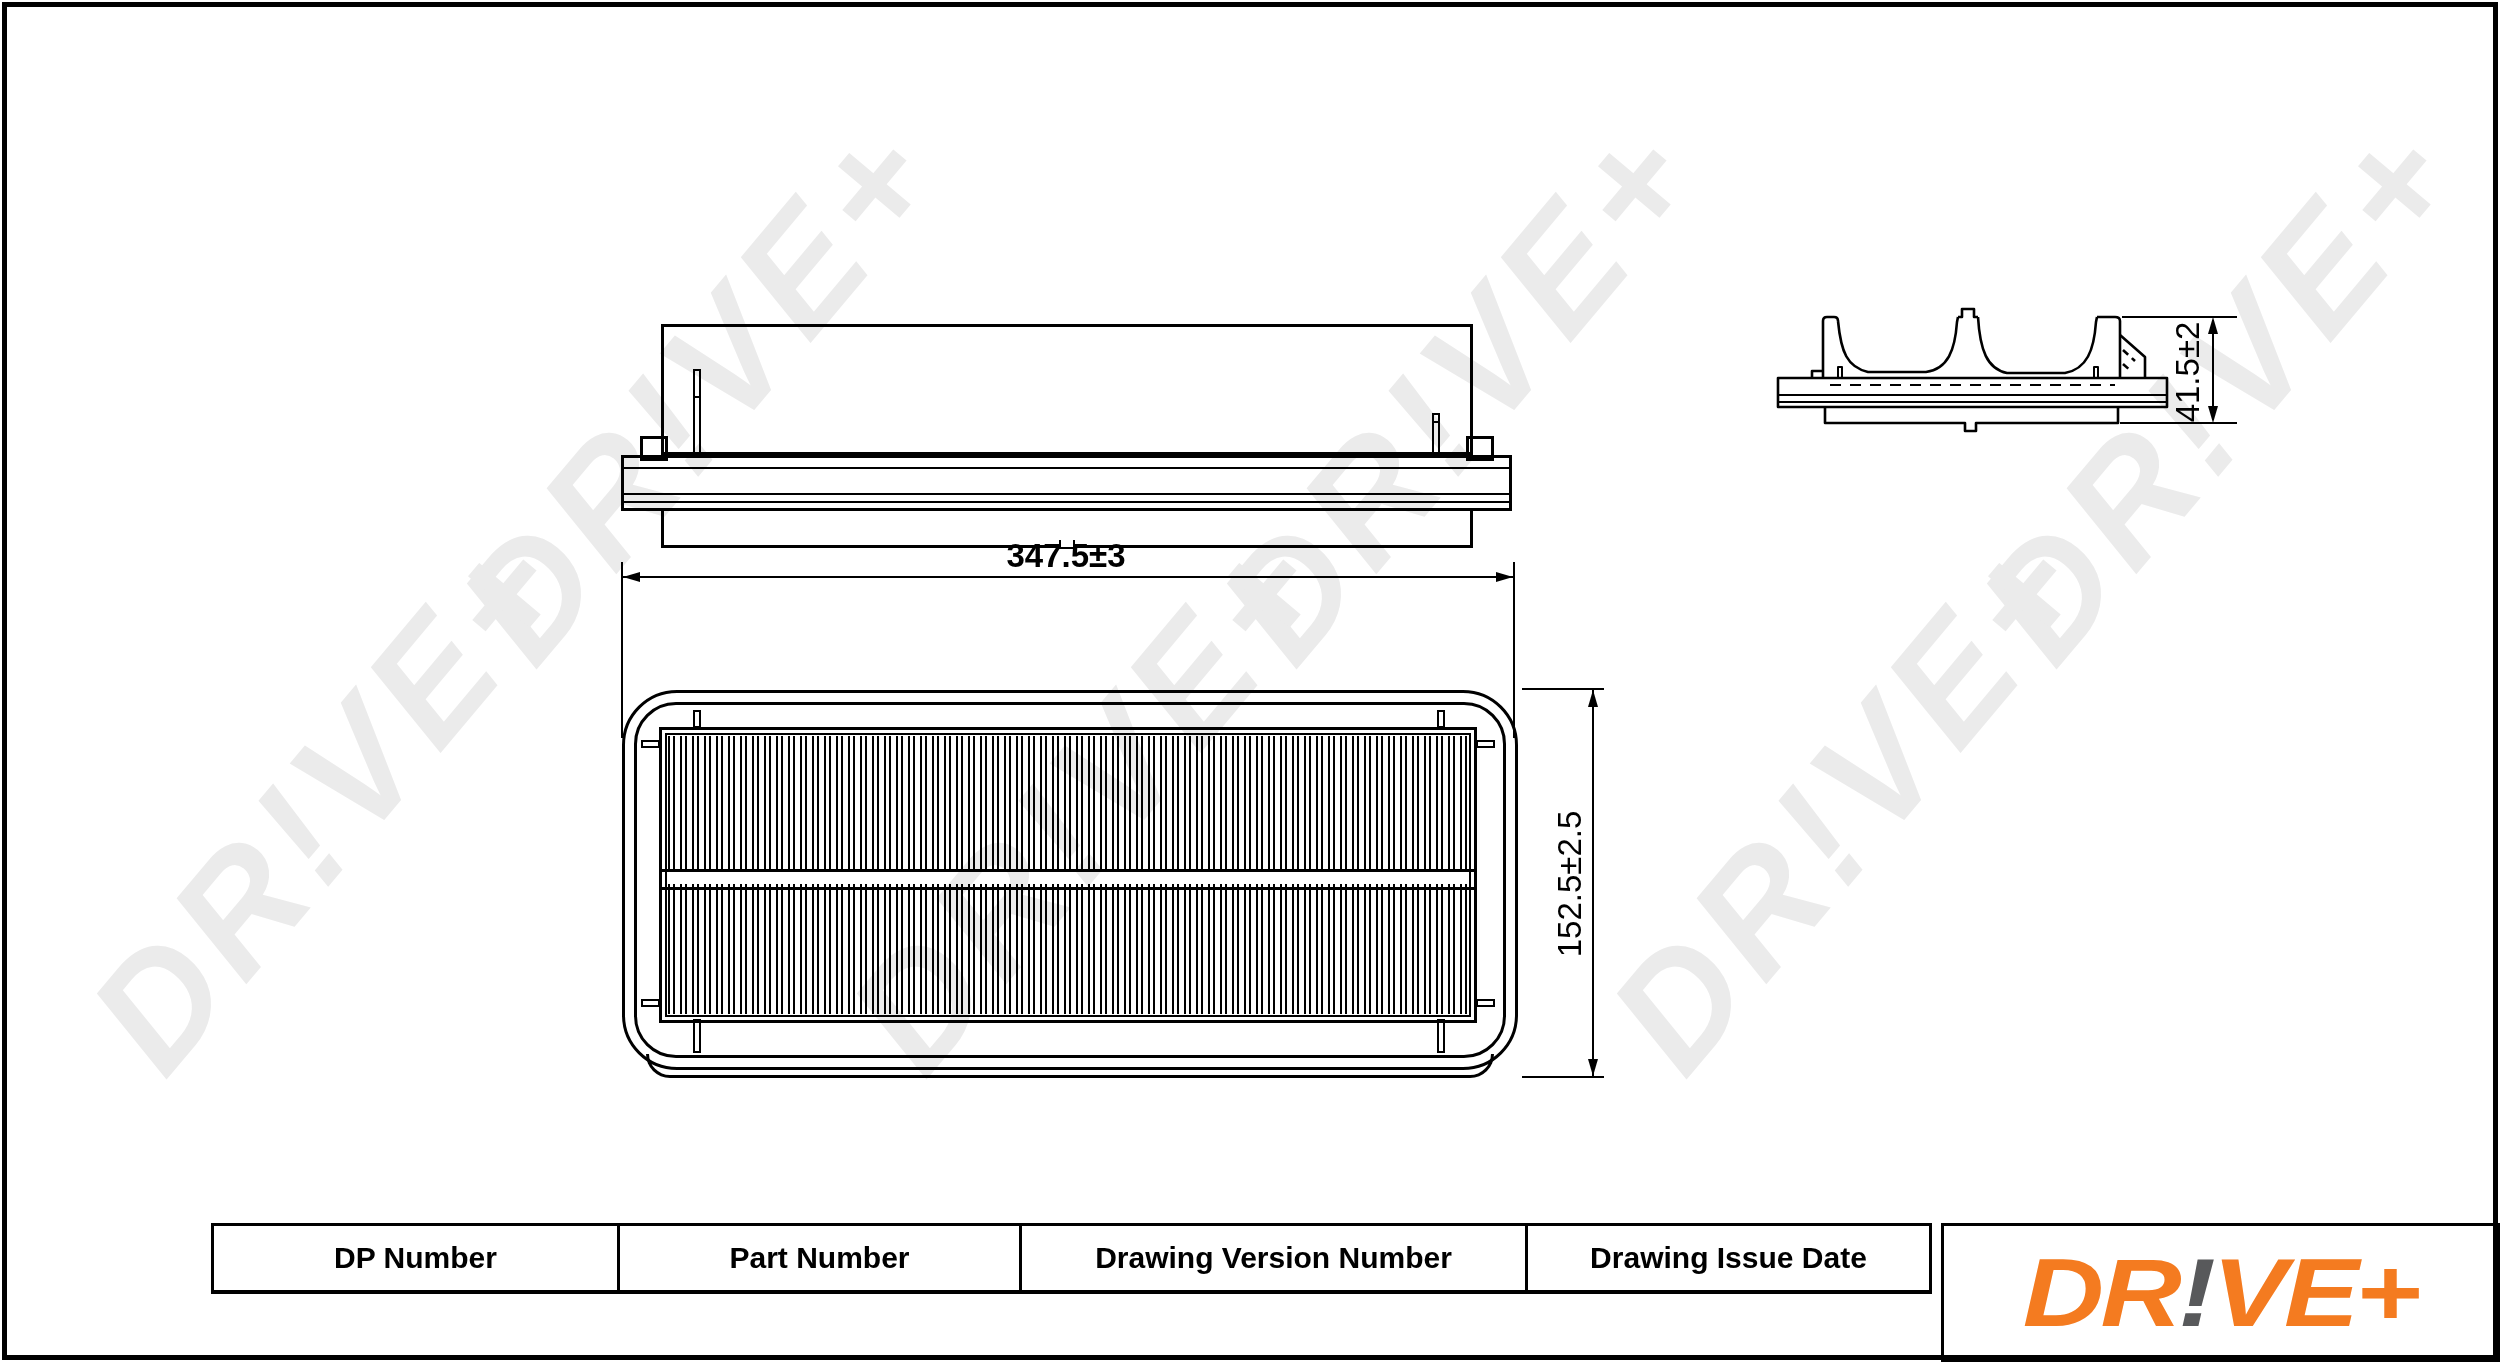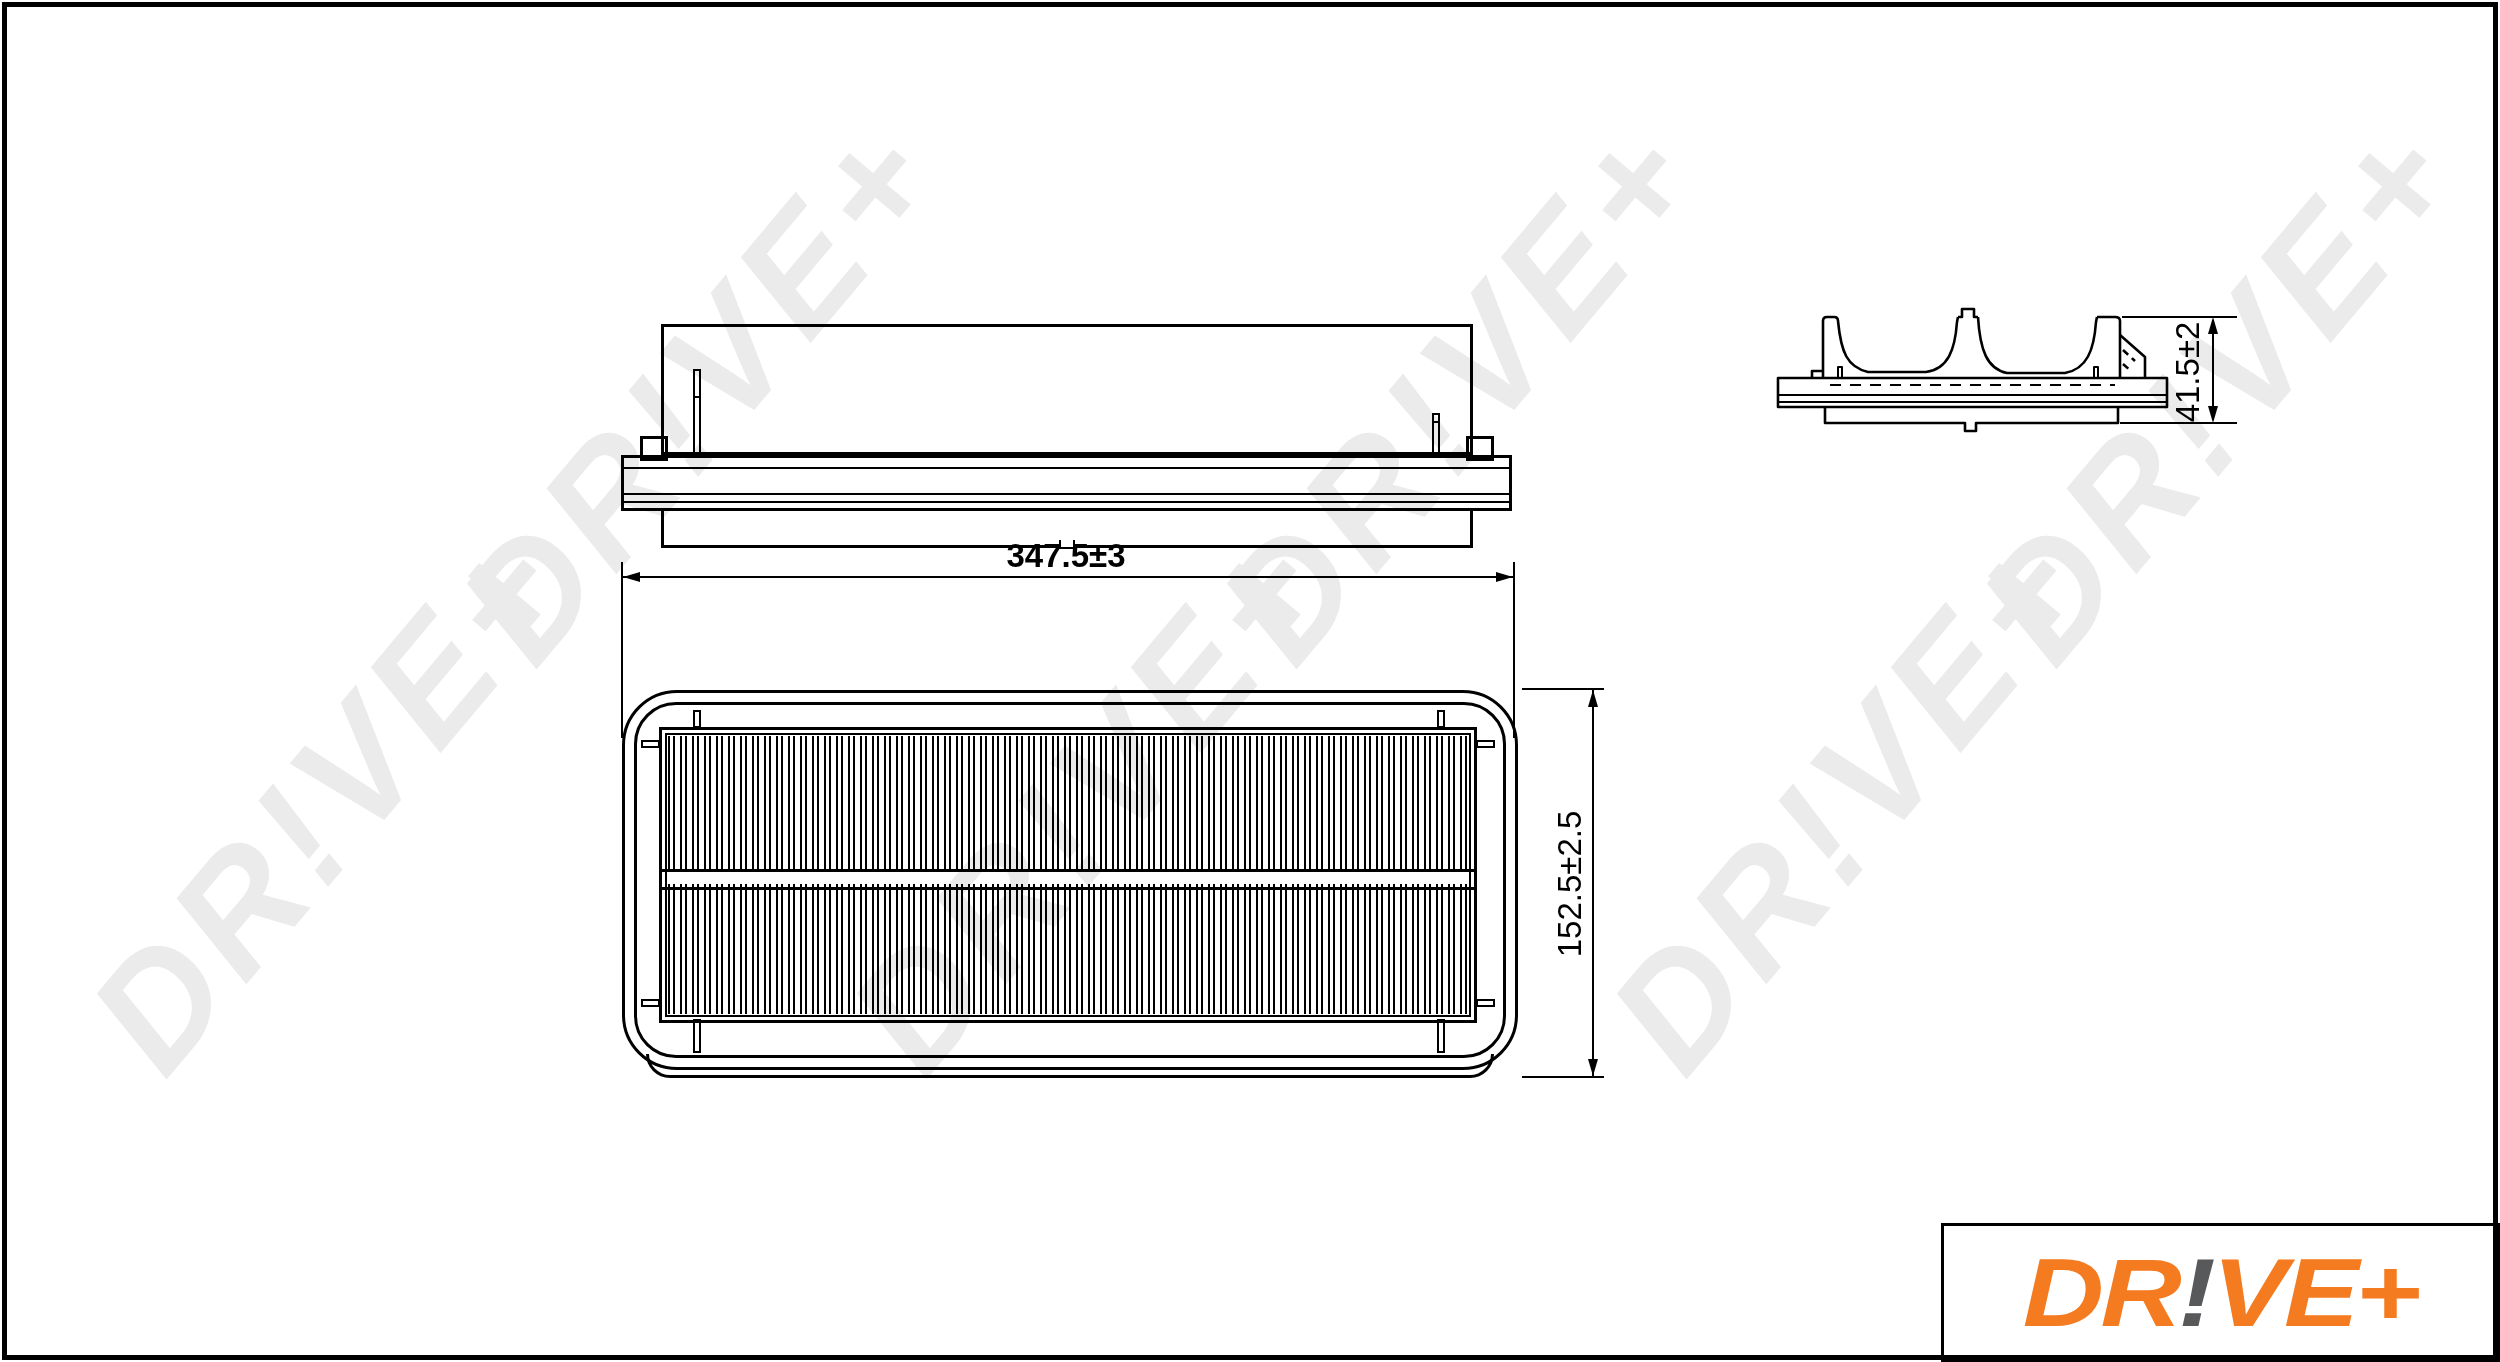--- a/index.html
+++ b/index.html
@@ -143,19 +143,25 @@
     <div class="ln" style="left:1522px;top:688px;width:82px;height:2px;"></div>
     <div class="ln" style="left:1522px;top:1076px;width:82px;height:2px;"></div>
     <div class="ln" style="left:1592px;top:690px;width:2px;height:386px;"></div>
     <div class="arr u" style="left:1588px;top:690px;"></div>
     <div class="arr d" style="left:1588px;top:1059px;"></div>
     <div class="dimtxt vert" style="left:1570px;top:884px;">152.5±2.5</div>
   </div>
 
   <table class="tbl">
     <tbody>
+        <tr class="hdr">
+      <td class="c1">DP Number</td>
+      <td class="c2">Part Number</td>
+      <td class="c3">Drawing Version Number</td>
+      <td class="c4">Drawing Issue Date</td>
+    </tr>
   </tbody>
     </table>
 
   <div class="logo-box">
     <div class="logo"><span class="o">DR</span><span class="g">!</span><span class="o">VE+</span></div>
   </div>
 </div>
 
 </body></html>

